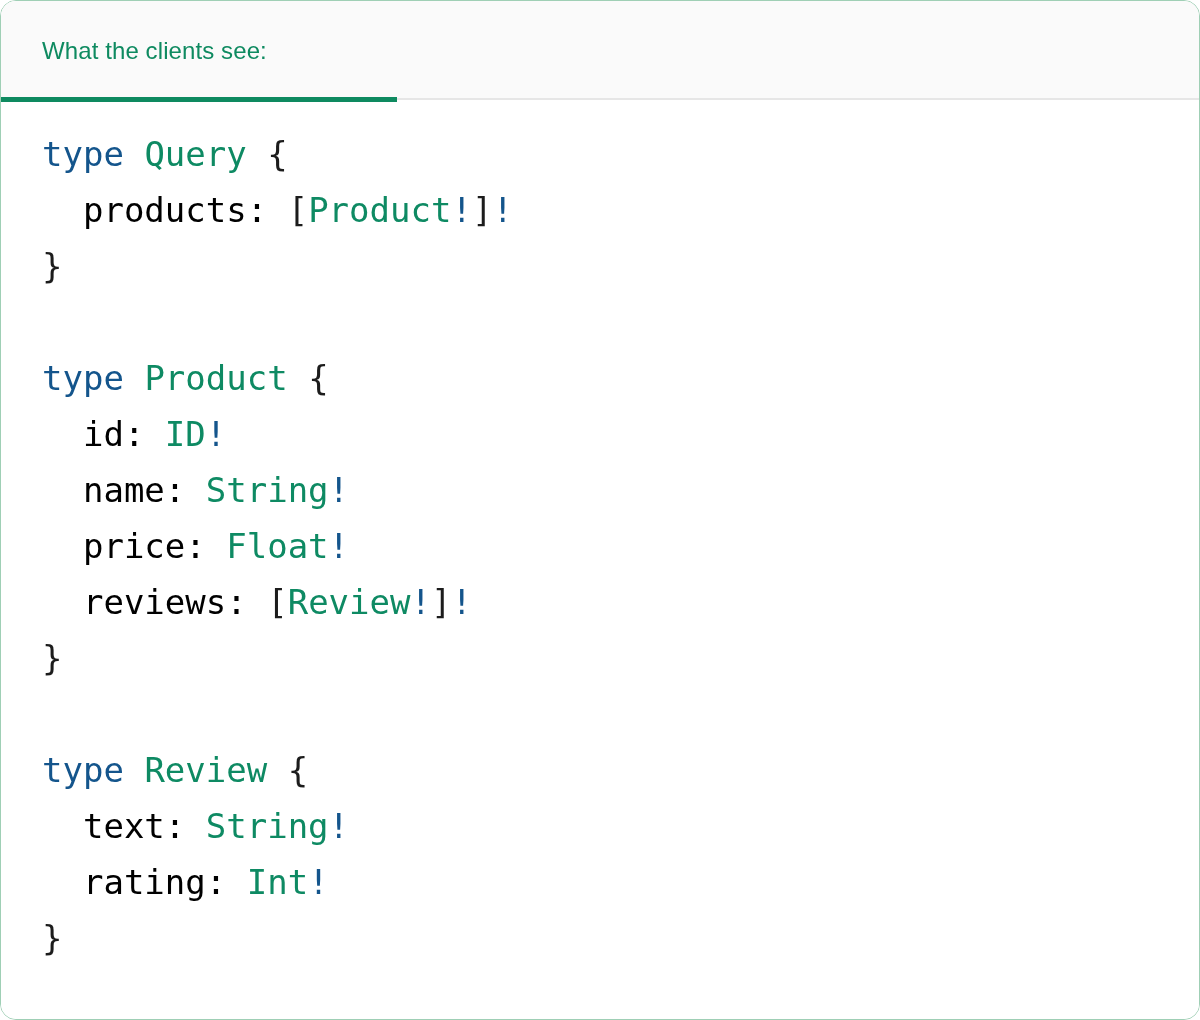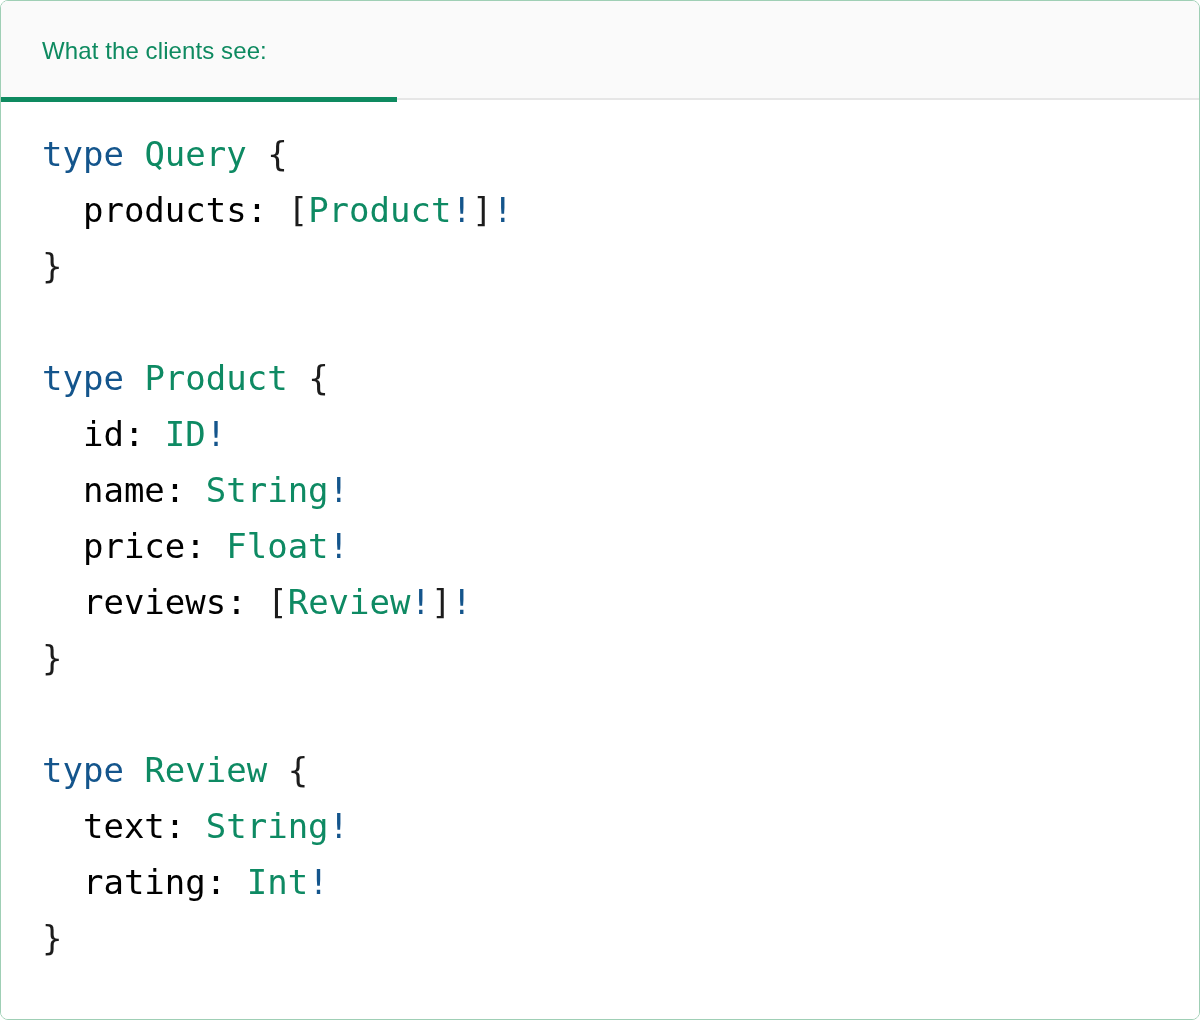--- a/index.html
+++ b/index.html
@@ -14,21 +14,21 @@
     font-family: "Liberation Sans", sans-serif;
   }
 
   .panel {
     position: relative;
     box-sizing: border-box;
     width: 1200px;
     height: 1020px;
     background: #ffffff;
     border: 1px solid #9fcfb5;
-    border-radius: 8px;
+    border-radius: 16px;
     overflow: hidden;
   }
 
   
   .tabbar {
     position: relative;
     height: 99px;
     background: #fafafa;
     border-bottom: 2px solid #e6e6e6;
     box-sizing: border-box;

